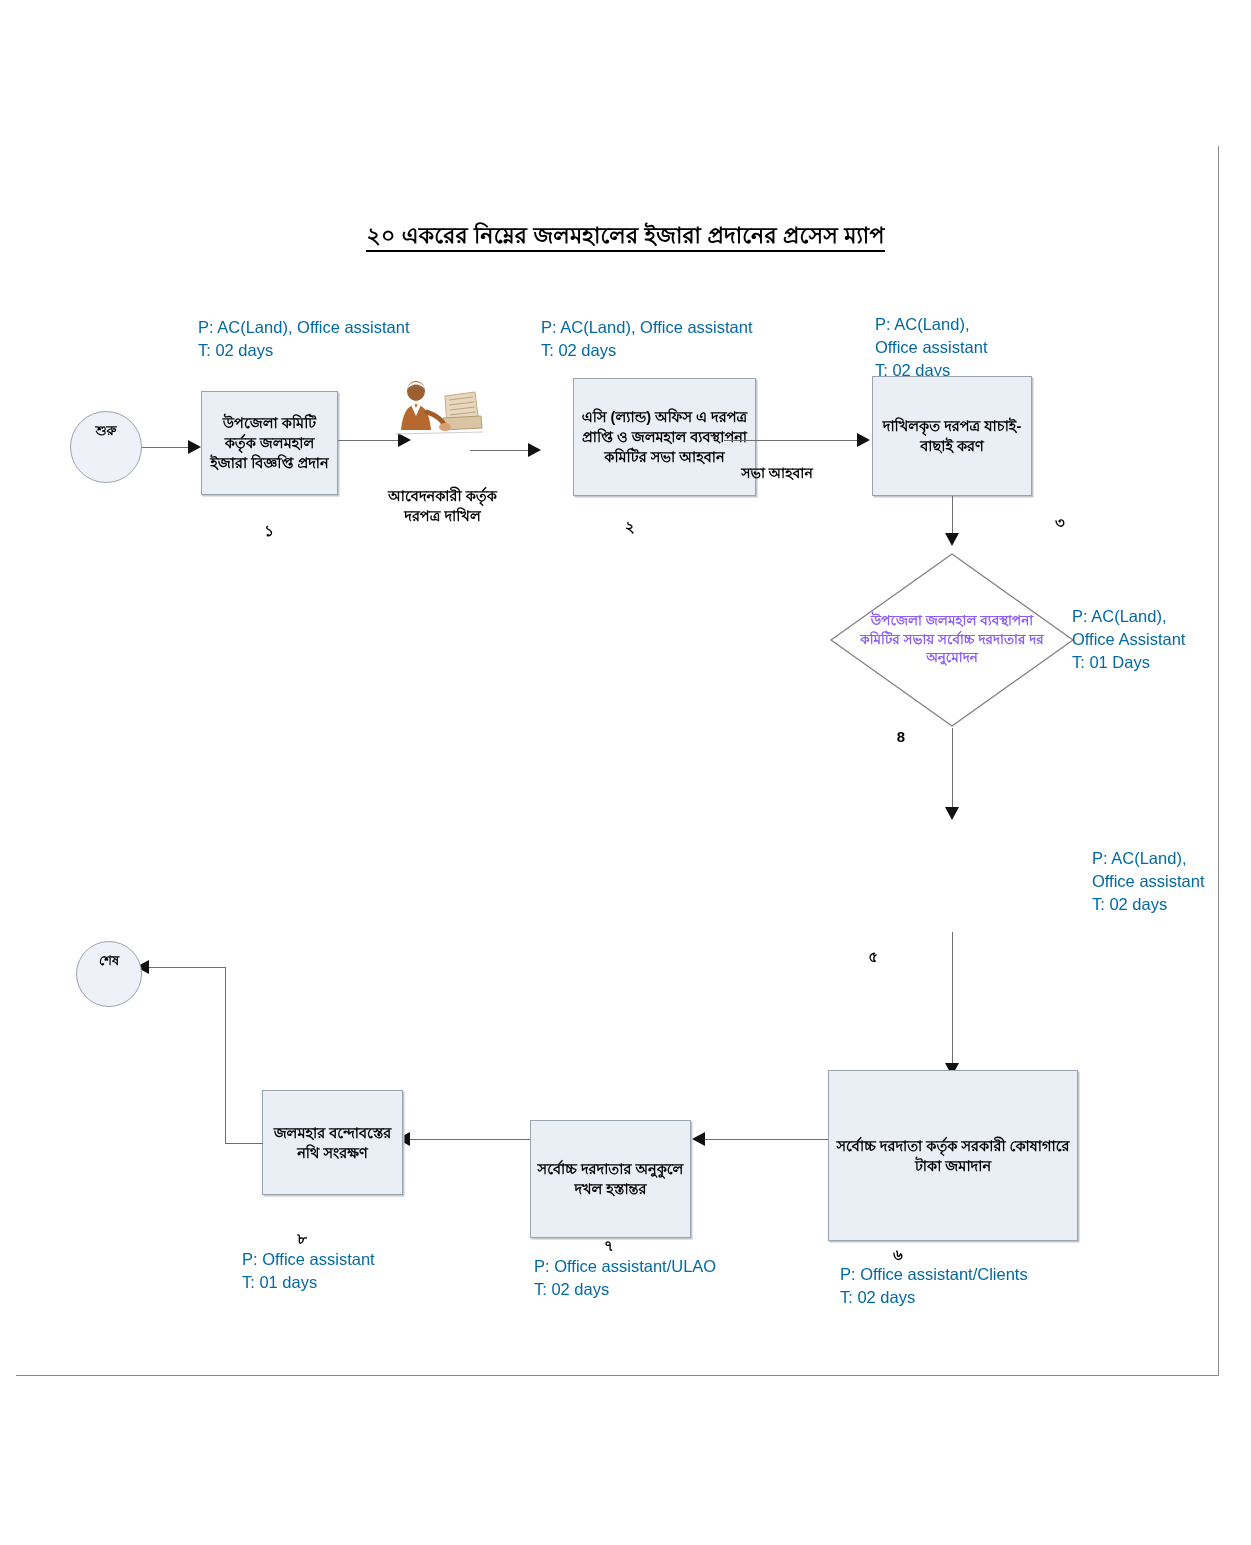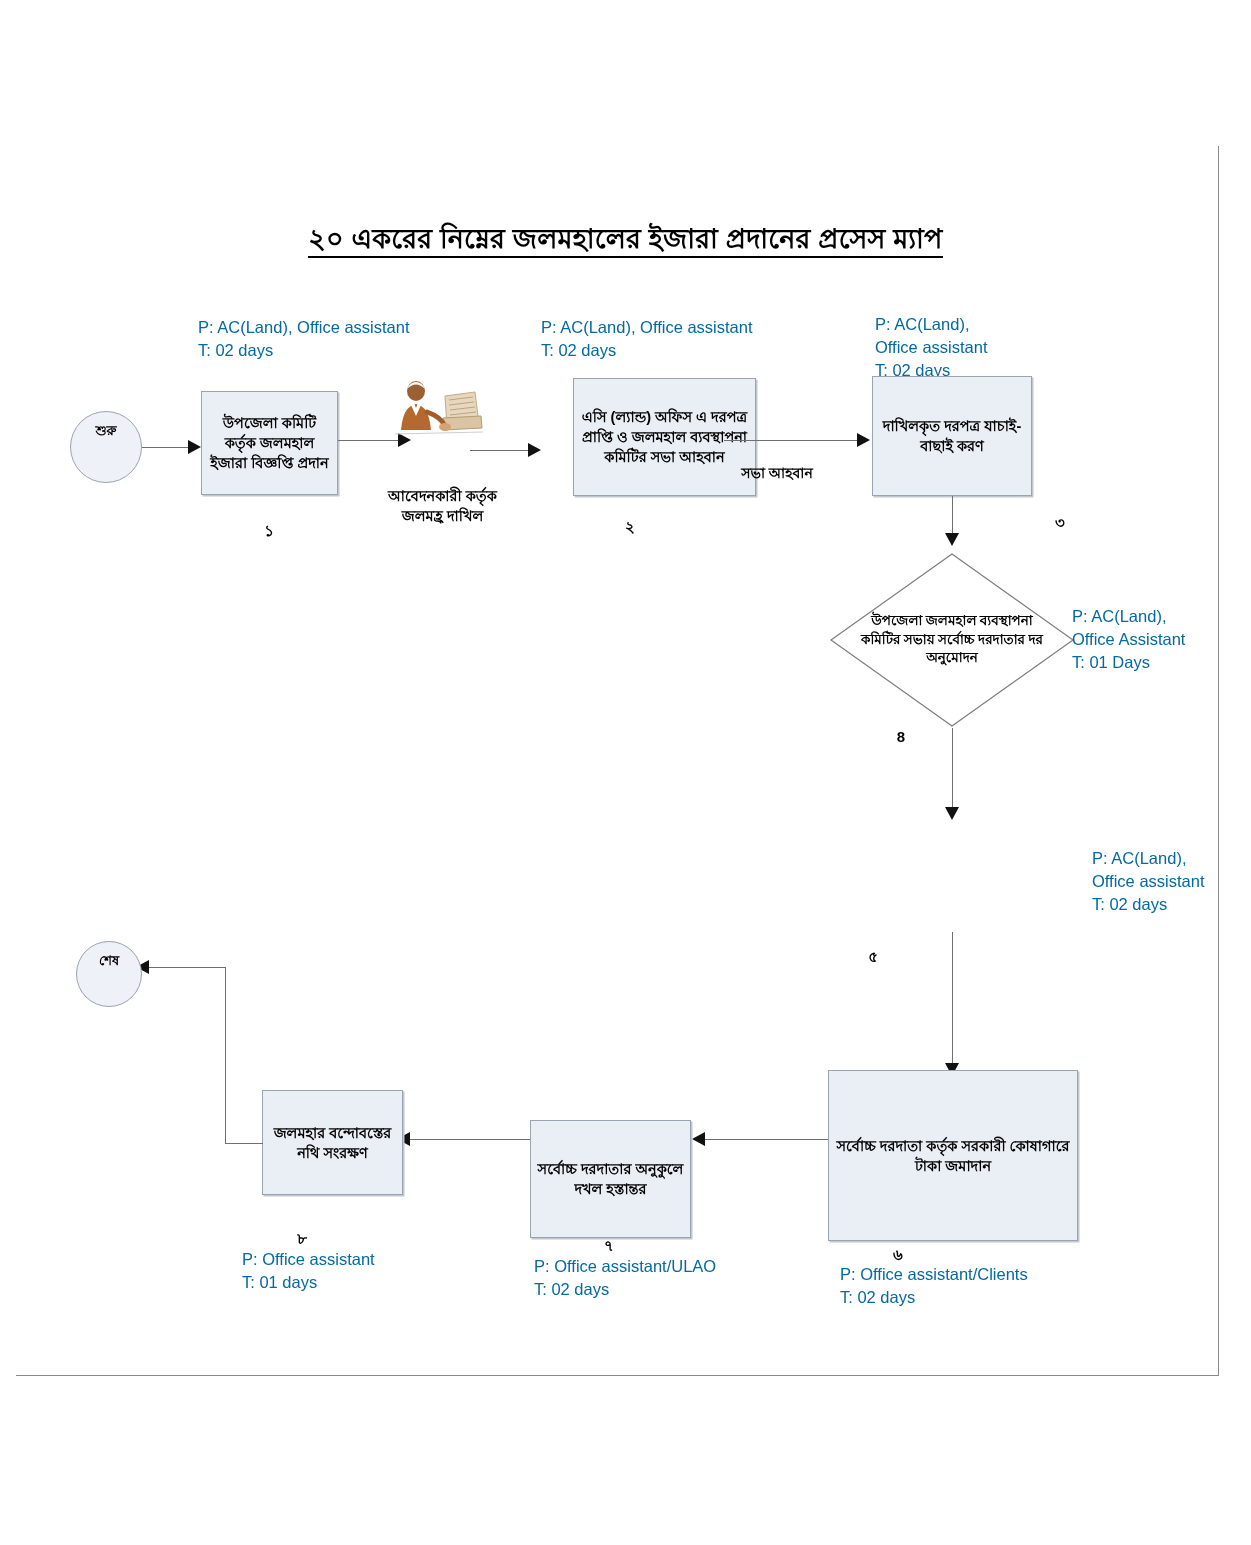--- a/index.html
+++ b/index.html
@@ -35,21 +35,21 @@
     background: #8a8a8a;
   }
 
   
   .title {
     position: absolute;
     left: 0;
     top: 218px;
     width: 1251px;
     text-align: center;
-    font-size: 27px;
+    font-size: 22px;
     font-weight: 700;
     color: #000;
     letter-spacing: .2px;
   }
   .title span {
     border-bottom: 2px solid #000;
     padding-bottom: 2px;
   }
 
   
@@ -100,24 +100,23 @@
     top: 0;
     width: 100%;
     height: 100%;
     display: flex;
     align-items: center;
     justify-content: center;
     text-align: center;
     font-size: 13.5px;
     font-weight: 700;
     line-height: 1.4;
-    color: #000000;
+    color: #8b5cf6;
     box-sizing: border-box;
     padding: 0 26px;
-    font-family: Liberation Serif, serif;
   }
 
   
   .pt-note {
     position: absolute;
     font-size: 16.5px;
     line-height: 1.38;
     color: #0369a1;
     white-space: pre-line;
     font-weight: 400;
@@ -229,21 +228,21 @@
 
       <path d="M44 34 q14 5 18 14" stroke="#a25d2a" stroke-width="5" fill="none" stroke-linecap="round"></path>
 
       <ellipse cx="62" cy="49" rx="6" ry="4" fill="#d9a173"></ellipse>
 
       <path d="M12 56 L100 54" stroke="#cfcfcf" stroke-width="1"></path>
     </svg>
   </div>
 
   <div class="caption" style="left:355px; top:486px; width:175px;">আবেদনকারী কর্তৃক
-জলমহ্র দাখিল</div>
+দরপত্র দাখিল</div>
 
   <div class="ln ln-h" style="left:470px; top:450px; width:60px;"></div>
   <div class="arrow arrow-r" style="left:528px; top:443px;"></div>
 
   <div class="pt-note" style="left:541px; top:316px;">P: AC(Land), Office assistant
 T: 02 days</div>
 
   <div class="proc" style="left:541px; top:378px; width:183px; height:118px;margin-left:32px;">
     <span>এসি (ল্যান্ড) অফিস এ
 দরপত্র প্রাপ্তি ও জলমহাল

